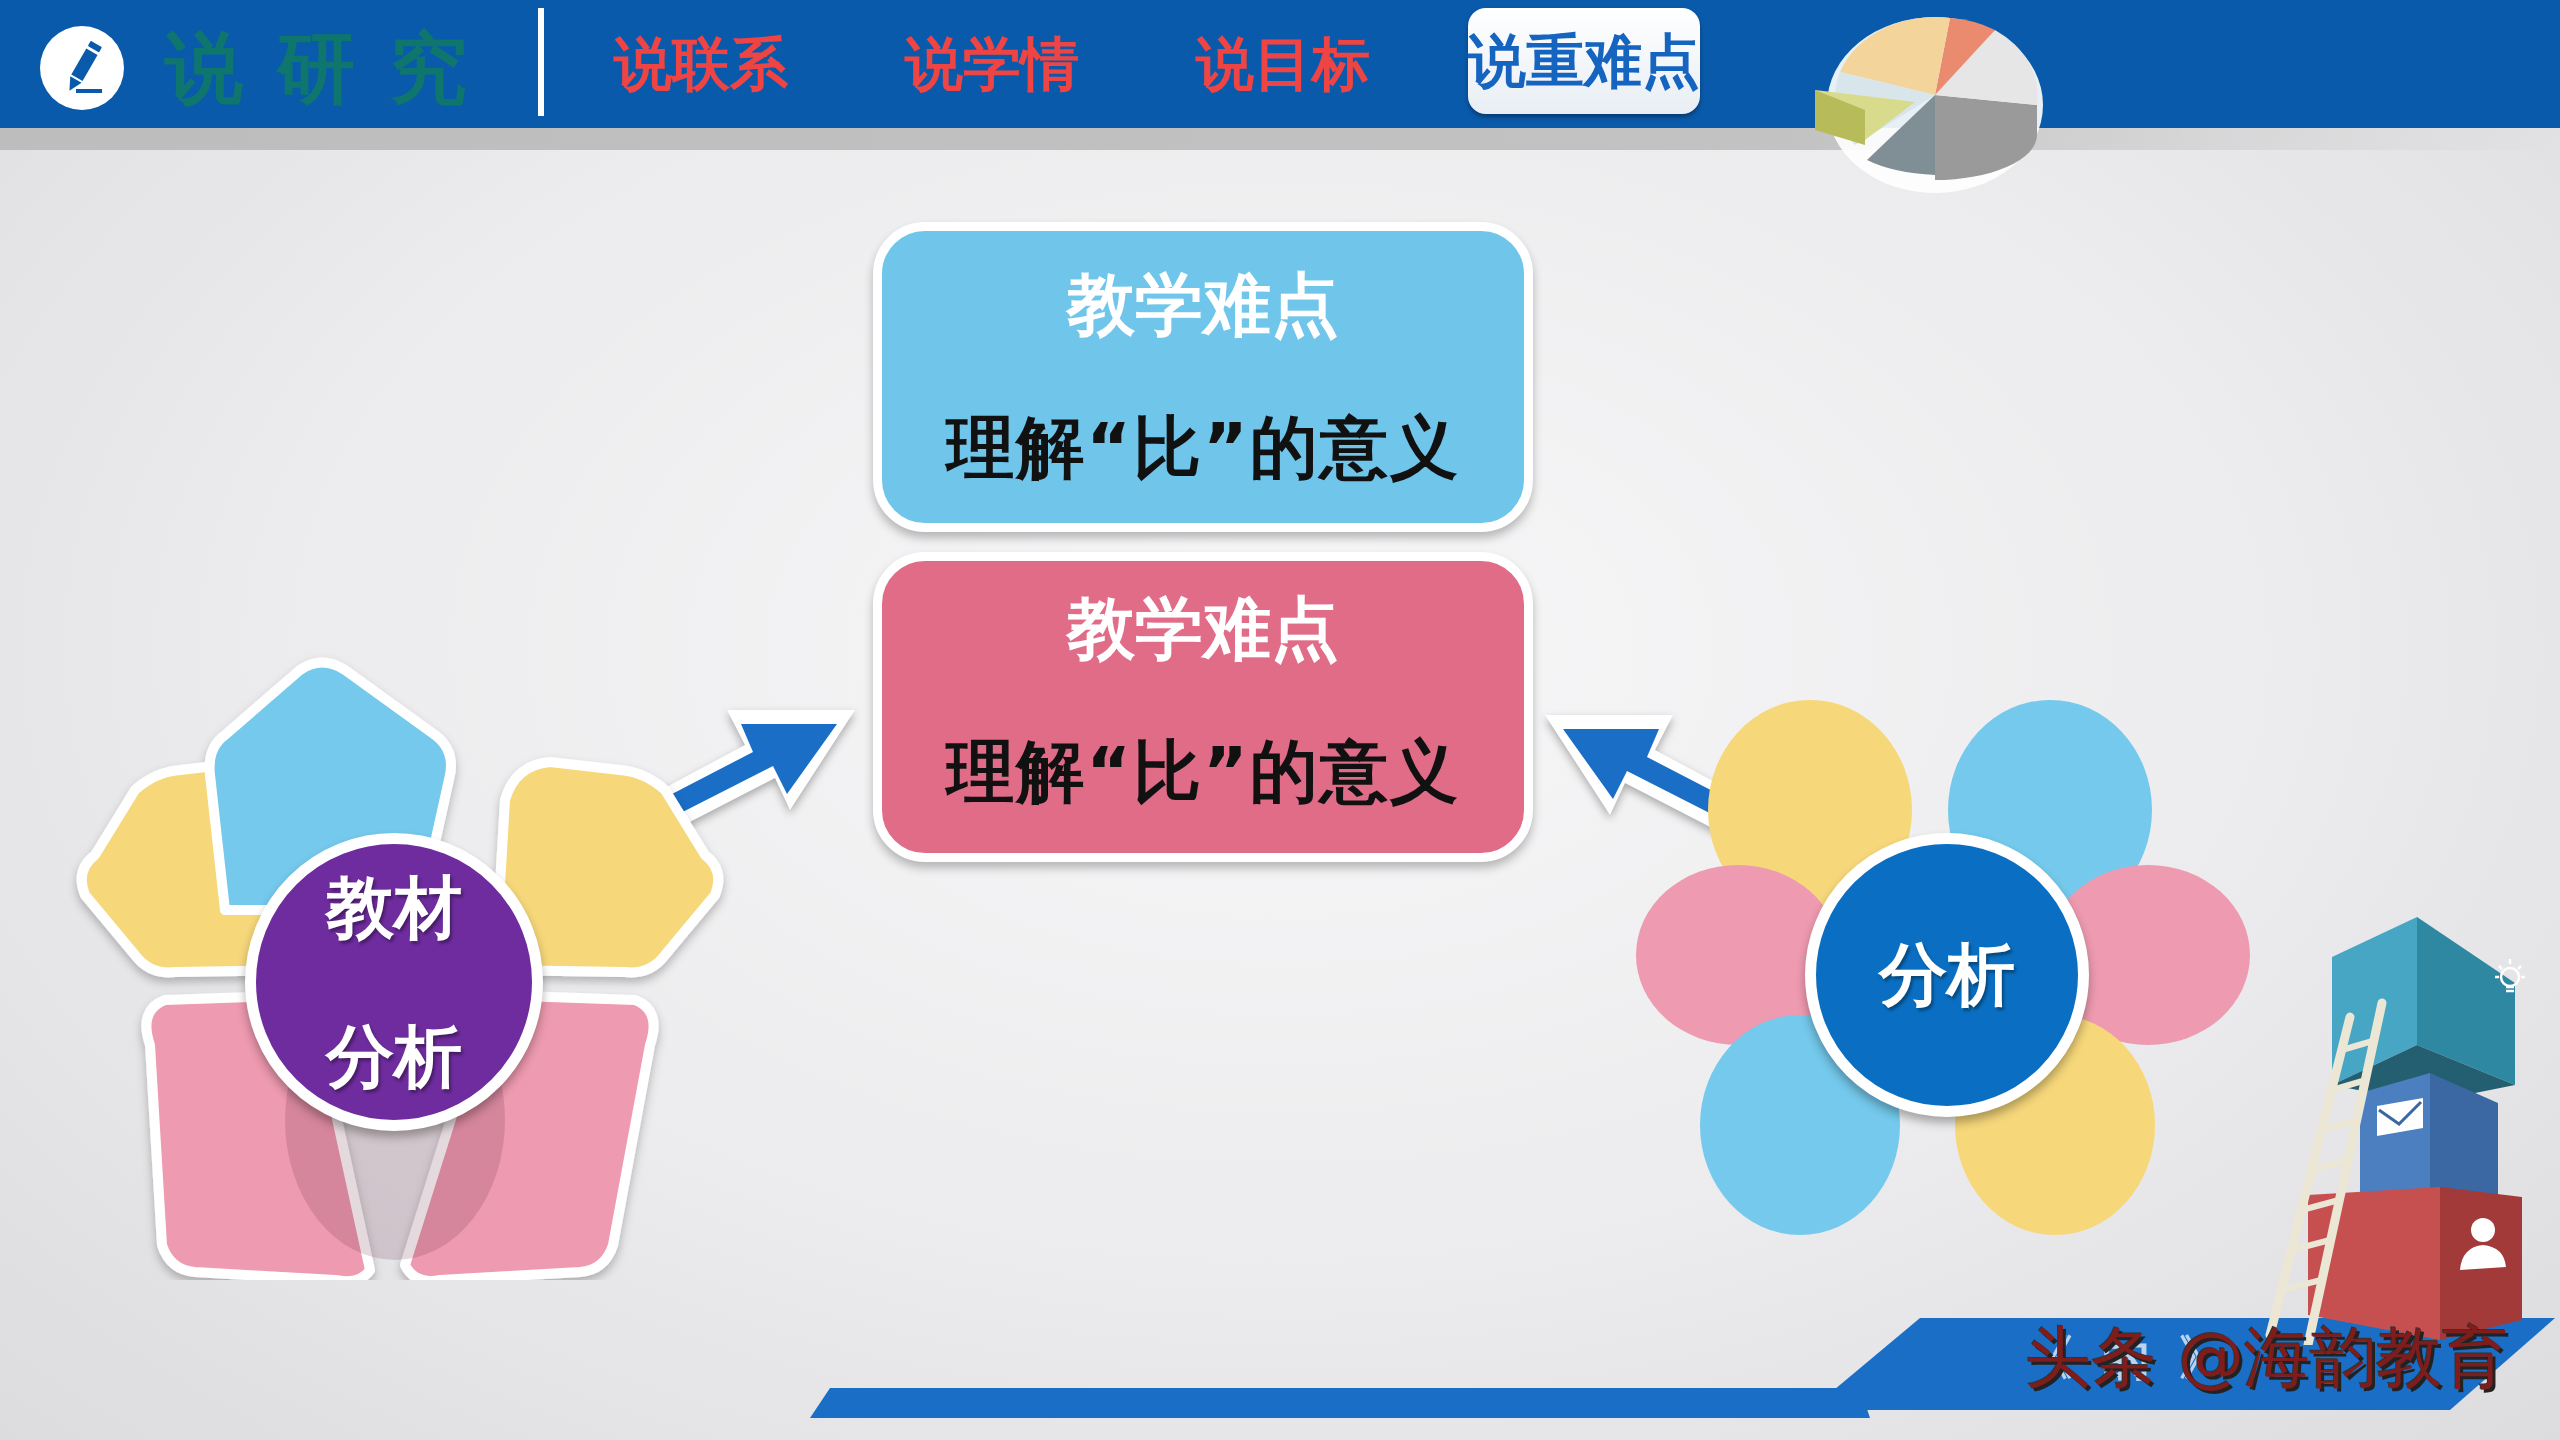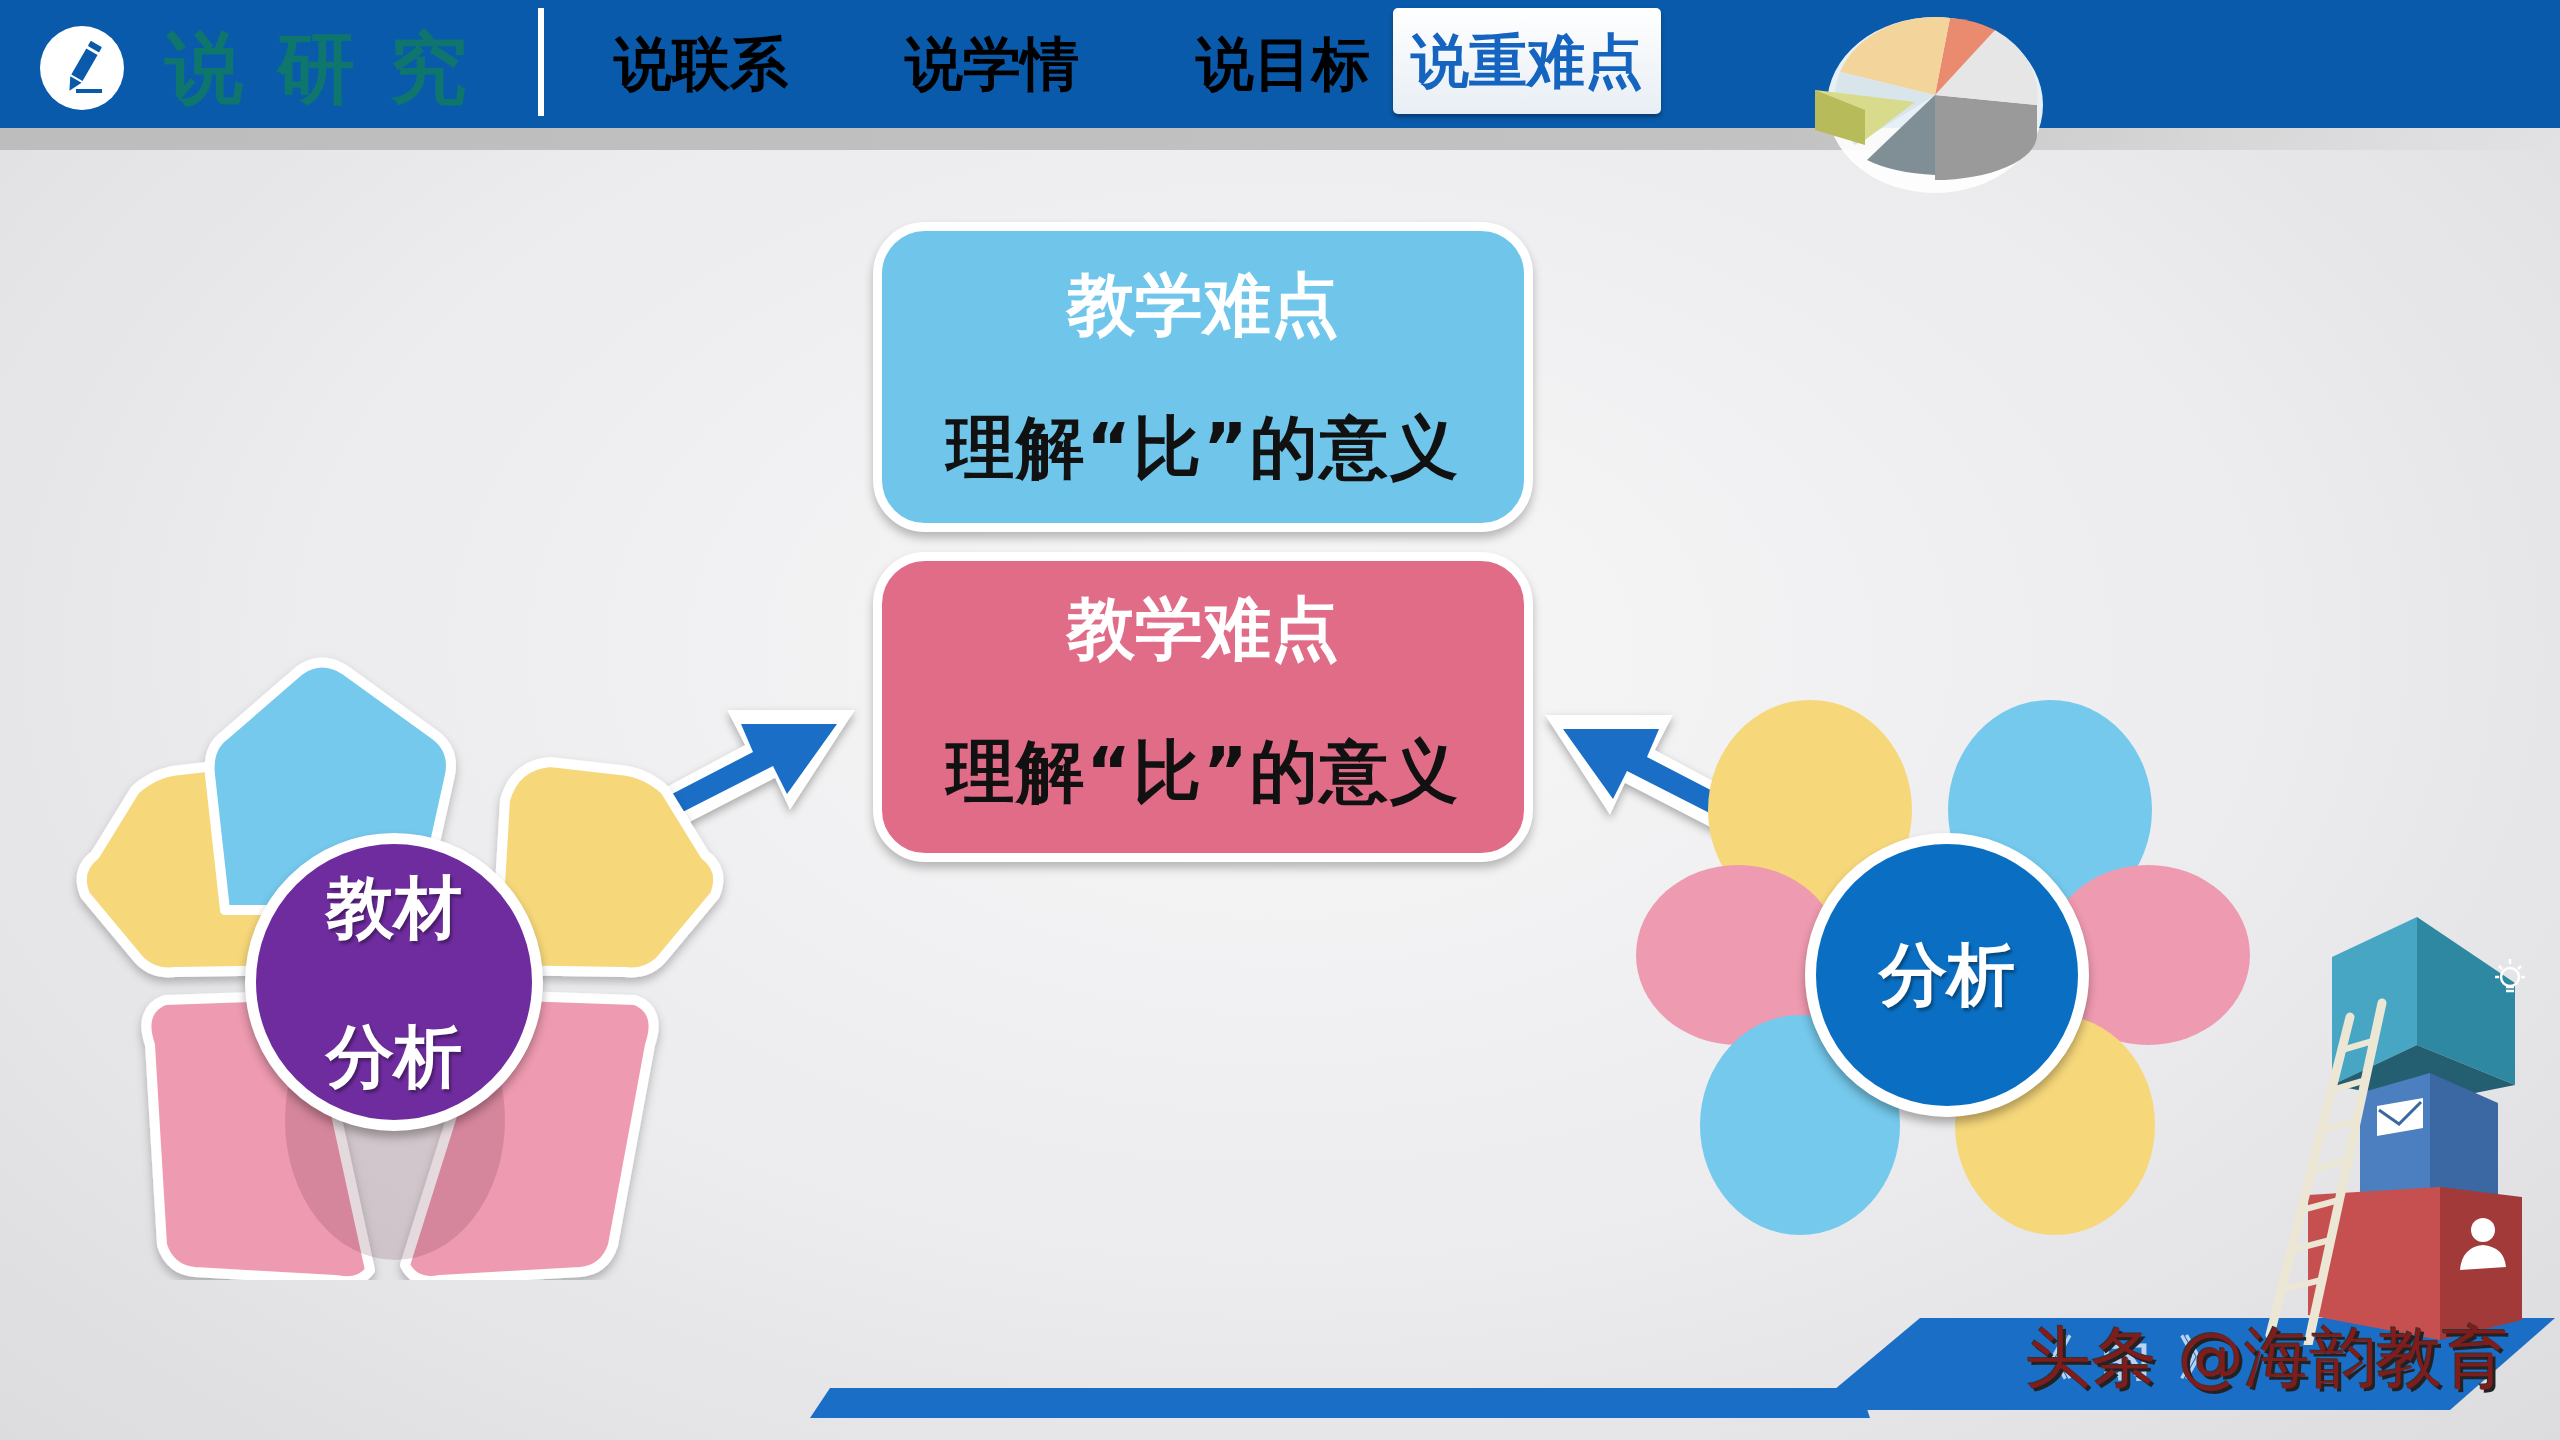--- a/index.html
+++ b/index.html
@@ -7,22 +7,22 @@
     font-family:"DejaVu Sans","Liberation Sans",sans-serif;
     background:radial-gradient(ellipse at 50% 45%,#f7f7f8 0%,#ececee 55%,#dcdcdf 100%);}
   .abs{position:absolute;}
   
   .header{left:0;top:0;width:2560px;height:128px;background:#0a5aab;}
   .header-gray{left:0;top:128px;width:2560px;height:22px;
     background:linear-gradient(90deg,#bdbdbd 0%,#c2c2c2 70%,rgba(200,200,200,0) 100%);}
   .pencil-circle{left:40px;top:26px;width:84px;height:84px;border-radius:50%;background:#fff;}
   .section-title{left:165px;top:18px;font-size:78px;font-weight:bold;color:#0f766e;letter-spacing:34px;line-height:100px;}
   .divider{left:538px;top:8px;width:6px;height:108px;background:#fff;}
-  .tab{top:22px;font-size:58px;font-weight:bold;color:#000000;line-height:84px;}
-  .tab-active{left:1393px;top:8px;width:268px;height:106px;border-radius:5px;
+  .tab{top:22px;font-size:58px;font-weight:bold;color:#ef4444;line-height:84px;}
+  .tab-active{left:1468px;top:8px;width:232px;height:106px;border-radius:18px;
     background:linear-gradient(180deg,#ffffff 0%,#e8eef4 100%);box-shadow:0 3px 4px rgba(0,0,0,.35);
     color:#1565c0;font-size:58px;font-weight:bold;text-align:center;line-height:106px;}
   
   .card{width:642px;height:292px;border-radius:52px;border:9px solid #fff;box-shadow:0 6px 10px rgba(0,0,0,.25);
     text-align:center;}
   .card .title{font-size:68px;font-weight:bold;color:#fff;margin-top:34px;line-height:80px;}
   .card .body{font-size:68px;font-weight:bold;color:#111;margin-top:63px;line-height:80px;letter-spacing:2px;}
   .card-blue{left:873px;top:222px;background:#6fc6ea;}
   .card-pink{left:873px;top:552px;background:#e06c88;}
   .card-pink .title{margin-top:28px;}

